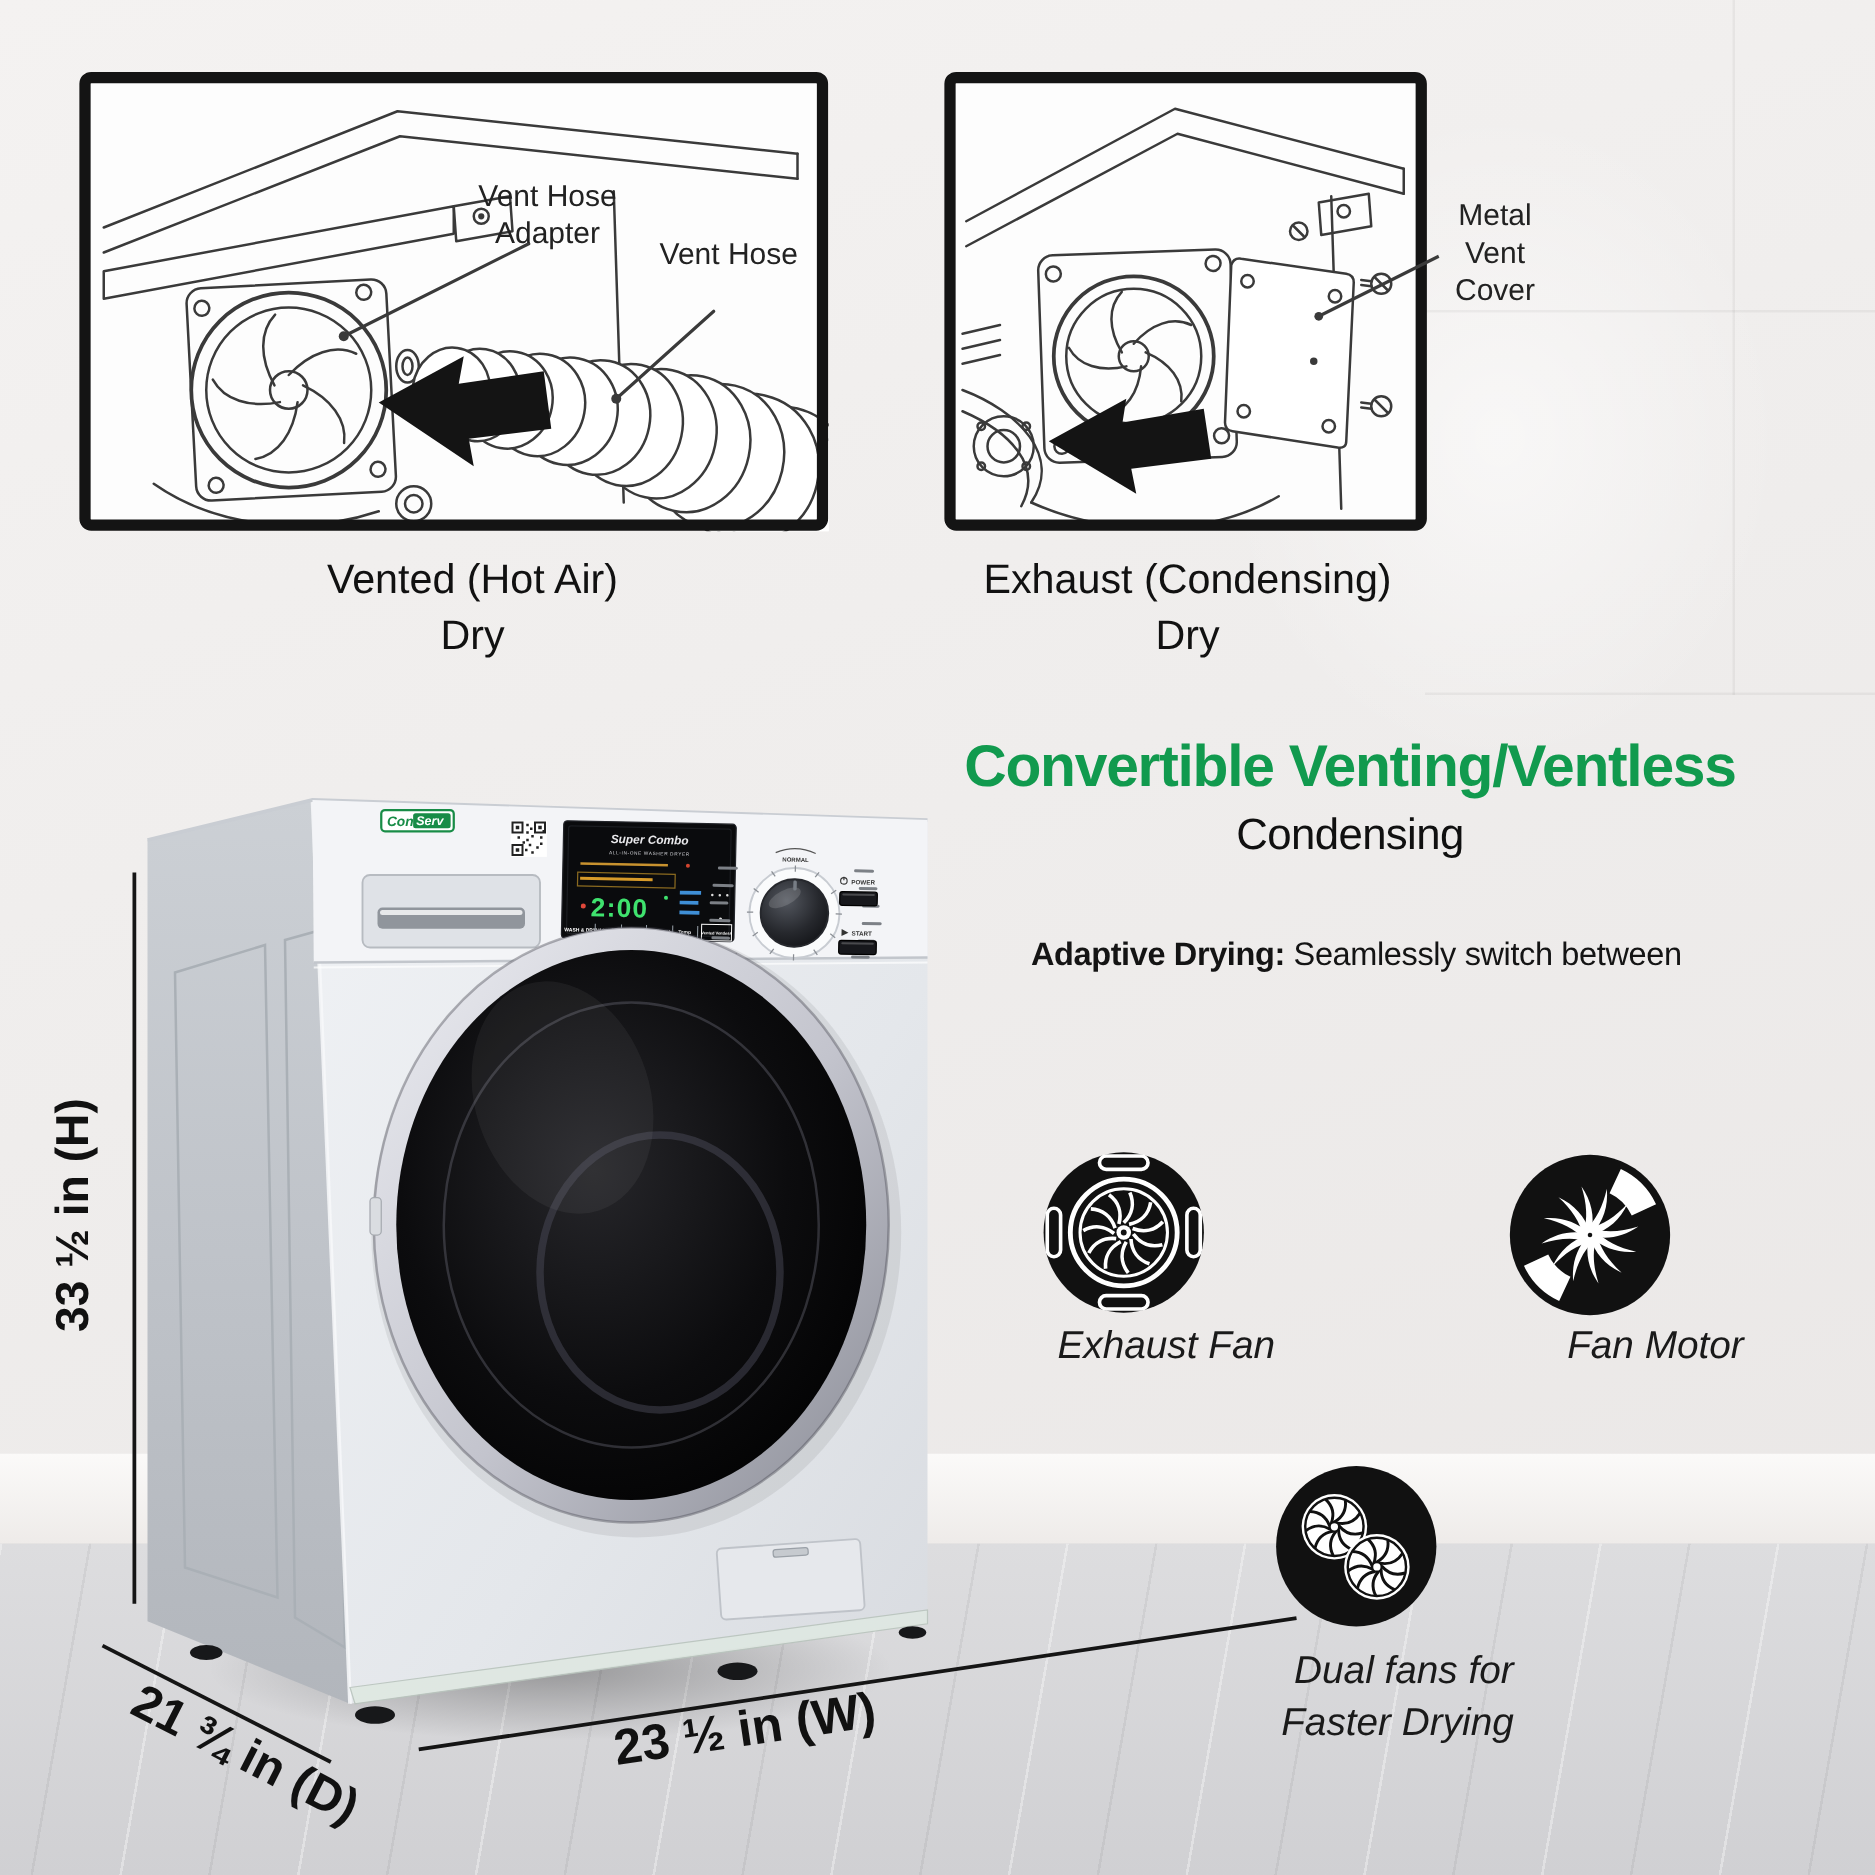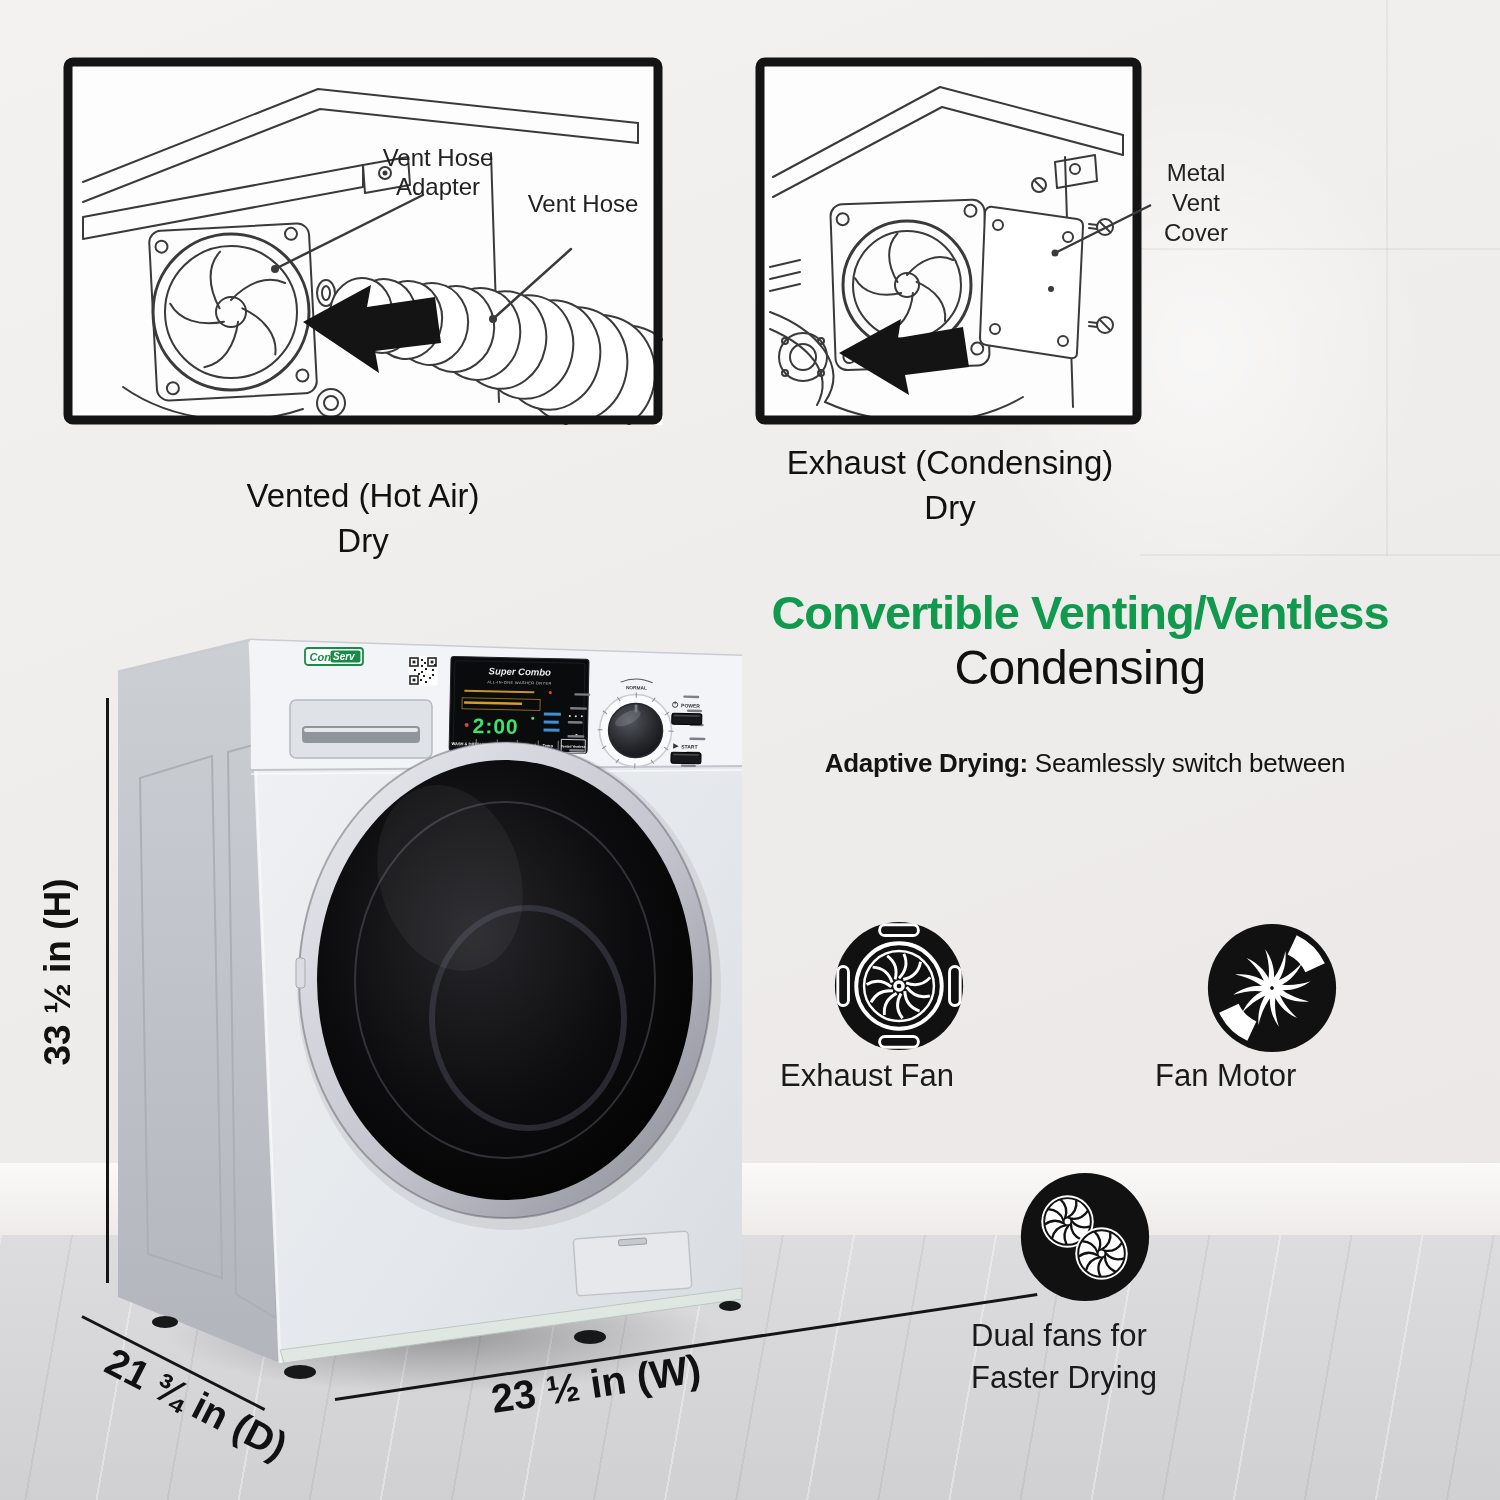--- a/index.html
+++ b/index.html
@@ -23,35 +23,35 @@
   #washer-shadow{left:60px;top:1255px;width:760px;height:160px;
       background:radial-gradient(closest-side,rgba(0,0,0,.30),rgba(0,0,0,0) 72%);}
   
   #diagram-vented{left:63px;top:57px;width:600px;height:360px;}
   #diagram-ventless{left:755px;top:57px;width:500px;height:416px;}
   .diagram-label{position:absolute;font-size:24px;line-height:29px;text-align:center;color:#222;}
   #lbl-adapter{left:285px;top:86px;width:180px;}
   #lbl-hose{left:430px;top:132px;width:180px;}
   #lbl-cover{left:393px;top:101px;width:96px;line-height:30px;}
   .caption{position:absolute;text-align:center;font-size:33px;line-height:45px;color:#111;}
-  #caption-vented{left:63px;top:440px;width:600px;margin-top:33px;}
+  #caption-vented{left:78px;top:440px;width:600px;}
   #caption-ventless{left:700px;top:440px;width:500px;}
   
   #headline{left:690px;top:585px;width:780px;text-align:center;}
   #headline .green{font-size:47px;font-weight:700;letter-spacing:-1px;color:#119a4e;line-height:56px;}
-  #headline .black{font-size:48px;font-weight:400;letter-spacing:-.5px;color:#101010;line-height:54px;}
+  #headline .black{font-size:35px;font-weight:400;letter-spacing:-.5px;color:#101010;line-height:54px;}
   #adaptive{left:720px;top:744px;width:730px;text-align:center;
       font-size:26px;line-height:39px;color:#141414;letter-spacing:-.3px;}
   #adaptive b{font-weight:700;}
   
   .feature-icon{position:absolute;width:136px;height:136px;}
   #icon-exhaust{left:831px;top:918px;}
   #icon-motor{left:1204px;top:920px;}
   #icon-dual{left:1017px;top:1169px;}
-  .feature-label{position:absolute;width:240px;text-align:left;font-size:31px;color:#1a1a1a;}
+  .feature-label{position:absolute;width:240px;text-align:right;font-size:31px;color:#1a1a1a;font-style:italic;}
   #lbl-exhaust{left:780px;top:1058px;}
   #lbl-motor{left:1155px;top:1058px;}
   #lbl-dual1{left:971px;top:1318px;}
   #lbl-dual2{left:971px;top:1360px;}
   
   .dim-line{position:absolute;background:#151515;}
   #dim-h-line{left:106px;top:698px;width:3px;height:585px;}
   #dim-d-line{left:82px;top:1315px;width:205px;height:3px;transform-origin:left center;transform:rotate(27deg);}
   #dim-w-line{left:335px;top:1398px;width:710px;height:3px;transform-origin:left center;transform:rotate(-8.5deg);}
   .dim-text{position:absolute;font-weight:700;color:#111;white-space:nowrap;}

